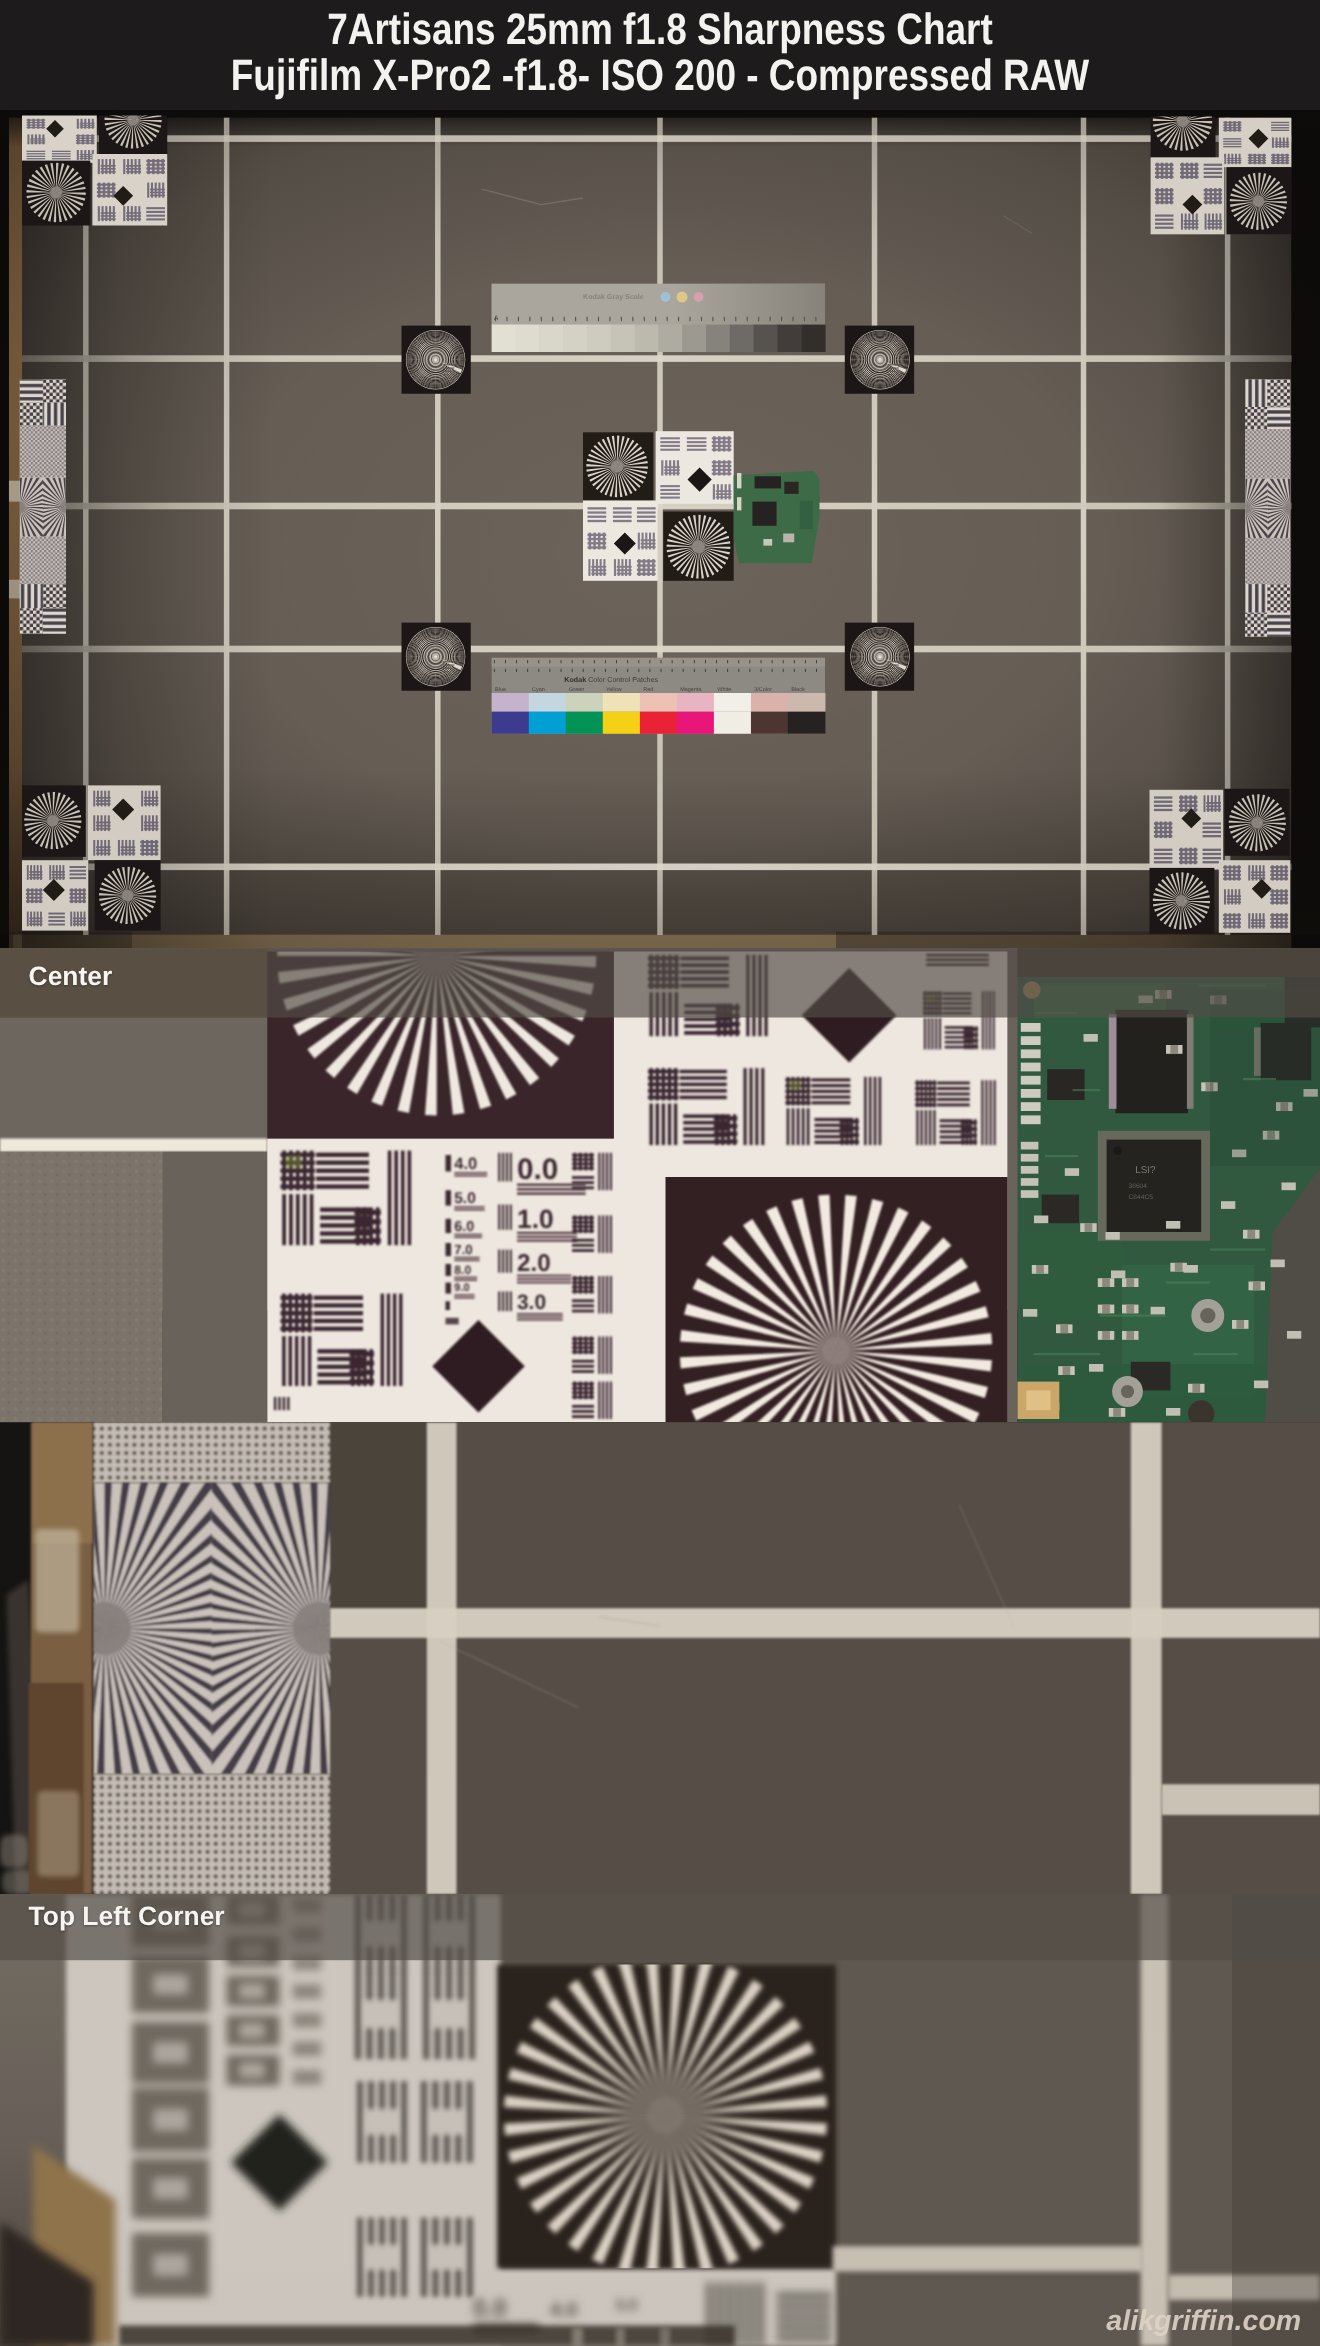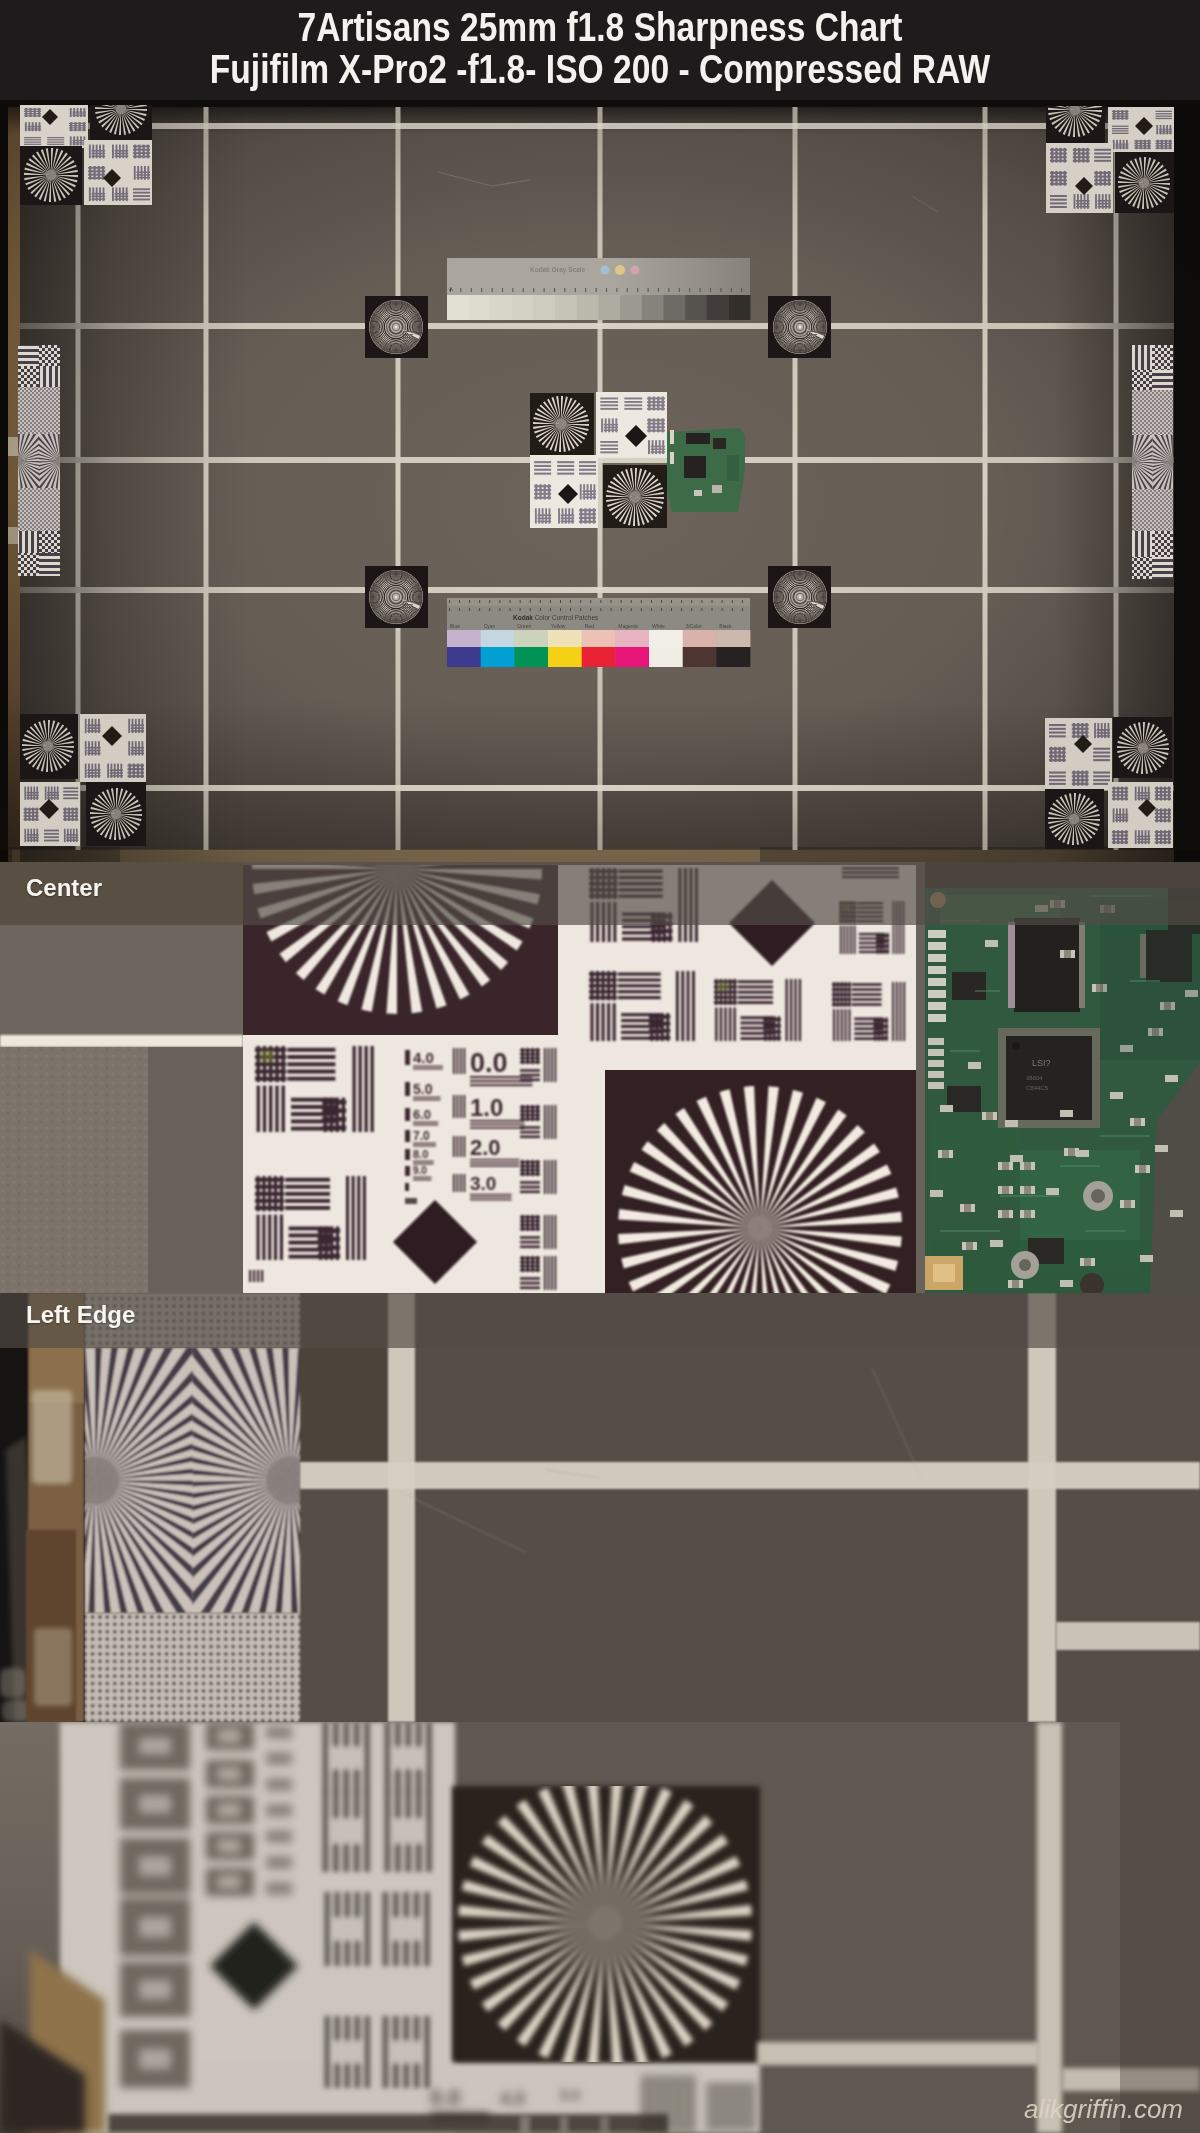--- a/index.html
+++ b/index.html
@@ -1786,23 +1786,20 @@
         <rect x="388" y="1293" width="27" height="429" fill="#d6cec1" filter="url(#lb1)" opacity="0.95"></rect>
         <rect x="300" y="1462" width="900" height="27" fill="#d8d0c3" filter="url(#lb1)" opacity="0.95"></rect>
         <rect x="1028" y="1293" width="28" height="429" fill="#d6cec1" filter="url(#lb1)" opacity="0.95"></rect>
         <rect x="1056" y="1622" width="144" height="28" fill="#d4ccbf" filter="url(#lb1)" opacity="0.92"></rect>
         <path d="M400 1492 L525 1552" stroke="#b8b0a2" stroke-width="1.5" opacity="0.22" filter="url(#lb1)"></path>
         <path d="M872 1368 L922 1480" stroke="#b8b0a2" stroke-width="1.5" opacity="0.18" filter="url(#lb1)"></path>
         <path d="M545 1470 L600 1478" stroke="#9a9288" stroke-width="2" opacity="0.2" filter="url(#lb1)"></path>
       </svg>
 </div>
 
-<div class="band" style="top:1293px;height:55px;">
-      <div class="lbl" style="top:8px;">Left Edge</div>
-    </div>
 
 <div class="abs" style="left:0;top:1722px;width:1200px;height:411px;background:#5f5850;">
 <svg width="1200" height="411" viewBox="0 1722 1200 411" style="position:absolute;left:0;top:0">
         <defs>
           <filter id="tb2" x="-30%" y="-30%" width="160%" height="160%">
             <feGaussianBlur stdDeviation="2.5"></feGaussianBlur>
           </filter>
           <filter id="tb3" x="-30%" y="-30%" width="160%" height="160%">
             <feGaussianBlur stdDeviation="4"></feGaussianBlur>
           </filter>
@@ -1935,14 +1932,17 @@
         <rect x="600" y="2116" width="9" height="17" fill="#b8b0a2" opacity="0.4" filter="url(#tb2)"></rect>
         <path d="M30 1950 L105 2000 L105 2133 L30 2133 Z" fill="#8e734c" filter="url(#tb3)"></path>
         <path d="M0 2020 L85 2075 L85 2133 L0 2133 Z" fill="#2e2823" filter="url(#tb3)"></path>
         <rect x="757" y="2042" width="282" height="23" fill="#cdc5b8" filter="url(#tb2)" opacity="0.95"></rect>
         <rect x="1037" y="1722" width="25" height="411" fill="#cfc7ba" filter="url(#tb2)" opacity="0.95"></rect>
         <rect x="1062" y="2068" width="138" height="23" fill="#cdc5b8" filter="url(#tb2)" opacity="0.92"></rect>
         <rect x="1120" y="1722" width="80" height="411" fill="#3f3a34" opacity="0.35"></rect>
       </svg>
 </div>
 
+<div class="band" style="top:1722px;height:60px;">
+      <div class="lbl" style="top:7px;">Top Left Corner</div>
+    </div>
 
-<div class="abs" style="right:17px;top:2094px;color:rgba(222,211,196,0.9);font-size:26px;font-weight:normal;font-style:italic;">alikgriffin.com</div>
+<div class="abs" style="right:17px;top:2094px;color:rgba(222,211,196,0.9);font-size:26px;font-weight:bold;font-style:italic;">alikgriffin.com</div>
 </div>
 </body></html>

